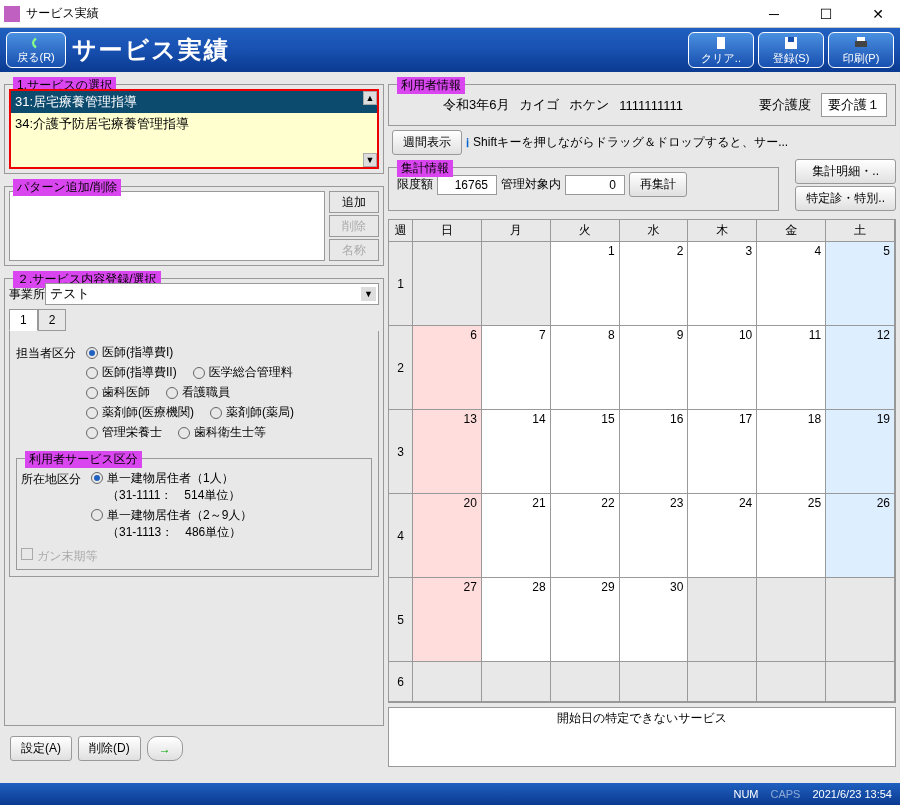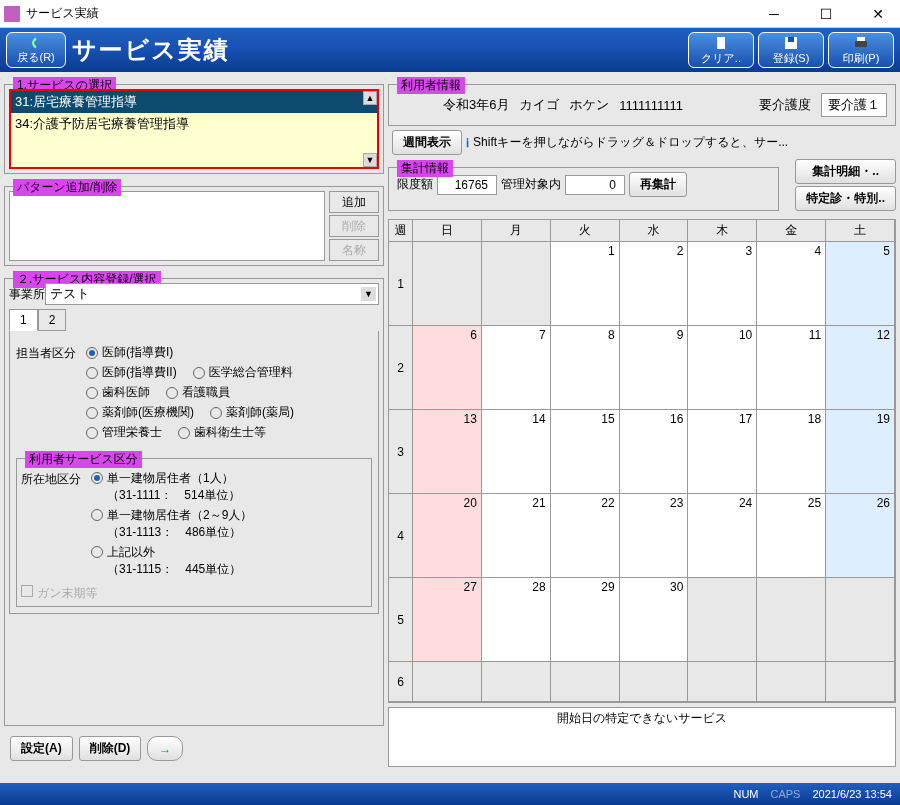--- a/index.html
+++ b/index.html
@@ -34,21 +34,21 @@
 .tabs { display: flex; margin-top: 4px; }
 .tab { padding: 3px 10px; border: 1px solid #999; background: #e8e8e8; font-size: 12px; }
 .tab.act { background: #fff; border-bottom: 1px solid #fff; }
 .form-row { display: flex; align-items: flex-start; margin: 4px 0; }
 .form-lbl { width: 70px; font-size: 12px; padding-top: 4px; }
 .form-opts { flex: 1; font-size: 12px; }
 .radio-line { display: flex; align-items: center; margin: 3px 0; gap: 4px; }
 .radio { width: 12px; height: 12px; border: 1px solid #666; border-radius: 50%; display: inline-flex; align-items: center; justify-content: center; }
 .radio.sel::after { content: ''; width: 6px; height: 6px; background: #2060c0; border-radius: 50%; }
 .bottom-btns { display: flex; gap: 6px; padding: 6px; }
-.btn { padding: 3px 10px; border: 1px solid #999; background: linear-gradient(#fff,#e0e0e0); border-radius: 3px; font-size: 12px; font-weight: bold; }
+.btn { padding: 3px 10px; border: 1px solid #999; background: linear-gradient(#fff,#e0e0e0); border-radius: 3px; font-size: 12px; }
 .btn.round { border-radius: 10px; width: 36px; padding: 3px 0; text-align: center; color: #0a0; font-weight: bold; }
 .user-info { display: flex; align-items: center; gap: 10px; font-size: 13px; padding: 4px; margin-left: 46px; }
 .user-info .care { margin-left: auto; }
 .care-sel { border: 1px solid #999; padding: 2px 6px; background: #fff; }
 .week-row { display: flex; align-items: center; gap: 4px; padding: 0 4px; font-size: 12px; }
 .sum-row { display: flex; align-items: center; gap: 4px; padding: 0 4px; font-size: 12px; }
 .val-box { background: #fff; border: 1px solid #999; padding: 2px 8px; min-width: 60px; text-align: right; }
 .side-btns { margin-left: auto; display: flex; flex-direction: column; gap: 2px; }
 .cal { border: 1px solid #999; background: #fff; margin-top: 4px; }
 .cal-head { display: flex; background: #e8e8e8; border-bottom: 1px solid #999; }
@@ -194,27 +194,20 @@
                     <div>（31-1111：　514単位）</div>
                   </div>
                 </div>
                 <div class="radio-line" style="align-items: flex-start;">
                   <span class="radio" style="margin-top: 2px;"></span>
                   <div>
                     <div>単一建物居住者（2～9人）</div>
                     <div>（31-1113：　486単位）</div>
                   </div>
                 </div>
-                <div class="radio-line" style="align-items: flex-start;">
-                  <span class="radio" style="margin-top: 2px;"></span>
-                  <div>
-                    <div>上記以外</div>
-                    <div>（31-1115：　445単位）</div>
-                  </div>
-                </div>
               </div>
           </div>
           <div style="color:#aaa;font-size:12px;margin-top:4px"><span class="cb"></span><span>ガン末期等</span></div>
         </div>
       </div>
     </div>
 
     <div class="bottom-btns">
       <button class="btn">設定(A)</button>
       <button class="btn">削除(D)</button>

